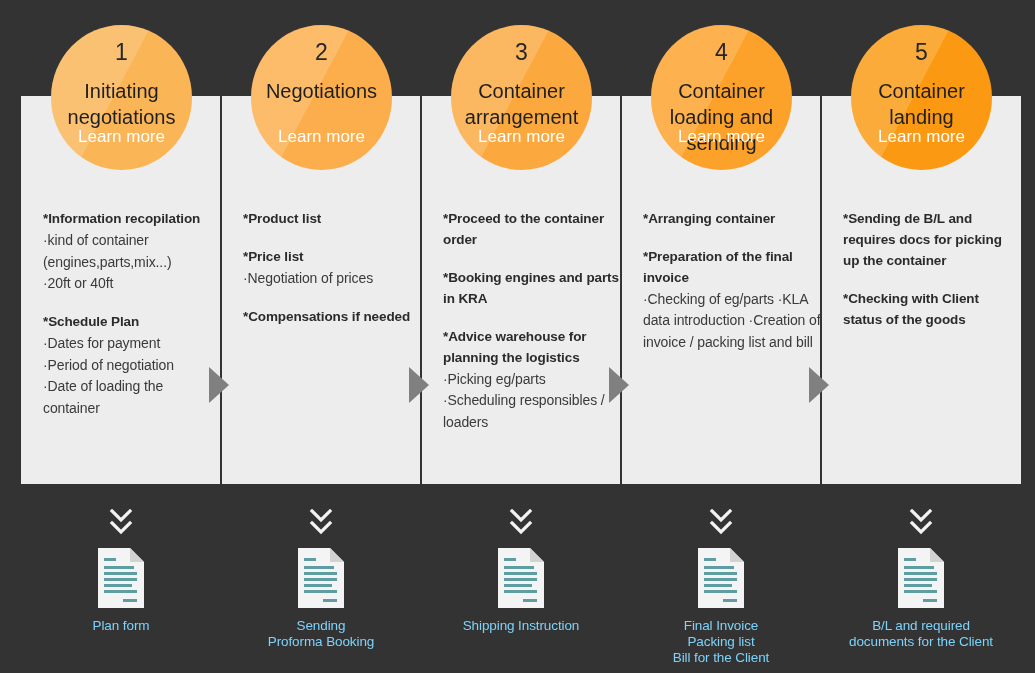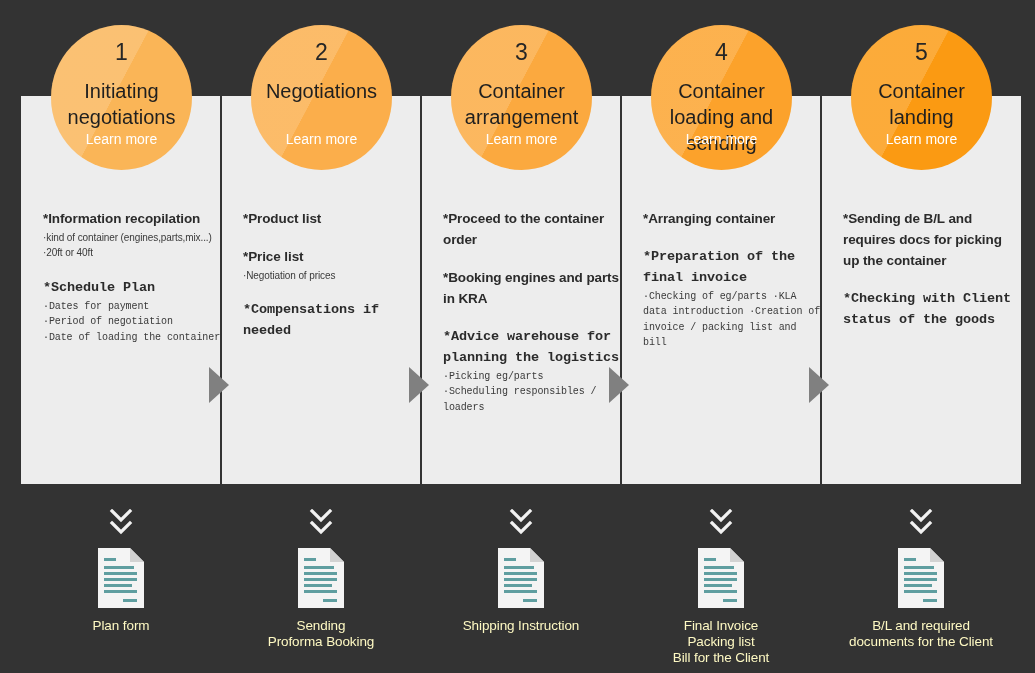--- a/index.html
+++ b/index.html
@@ -35,30 +35,30 @@
     width:200px;
     box-sizing:border-box;
     padding:0 22px;
     position:relative;
   }
   .col-body{
     position:absolute;
     left:22px; right:0; top:113px;
   }
   .block{margin-bottom:17px;}
-  .block:last-child{margin-bottom:0;font-family:Liberation Mono, monospace;}
+  .block:last-child{margin-bottom:0;}
   .hdr{
     font-size:13.5px;
     font-weight:bold;
     color:#2b2b2b;
     line-height:1.55;
     letter-spacing:-0.1px;
   }
   .li{
-    font-size:10px;
+    font-size:14px;
     color:#3a3a3a;
     line-height:1.55;
     letter-spacing:-0.1px;
   }
 
   
   .sep-arrow{
     position:absolute;
     top:271px;
     width:0;height:0;
@@ -101,21 +101,21 @@
     margin-top:14px;
     font-size:20px;
     line-height:1.3;
     color:#1f1f1f;
     padding:0 12px;
   }
   .c-learn{
     position:absolute;
     left:0;right:0;bottom:23px;
     z-index:2;
-    font-size:14px;
+    font-size:17px;
     color:#ffffff;
   }
 
   
   .docs{
     position:absolute;
     left:21px; top:498px;
     width:1000px; height:175px;
     display:flex;
   }
@@ -131,21 +131,21 @@
     display:block;
   }
   .docicon{
     margin-top:8px;
     width:48px;height:62px;
     display:block;
   }
   .doclabel{
     margin-top:9px;
     text-align:center;
-    color:#fef9c3;
+    color:#7dd3fc;
     font-size:13.5px;
     line-height:1.2;
     letter-spacing:-0.1px;
   }
   .doclabel .ln{display:block;}
 </style>
 </head>
 <body>
 
 <div id="panel">

